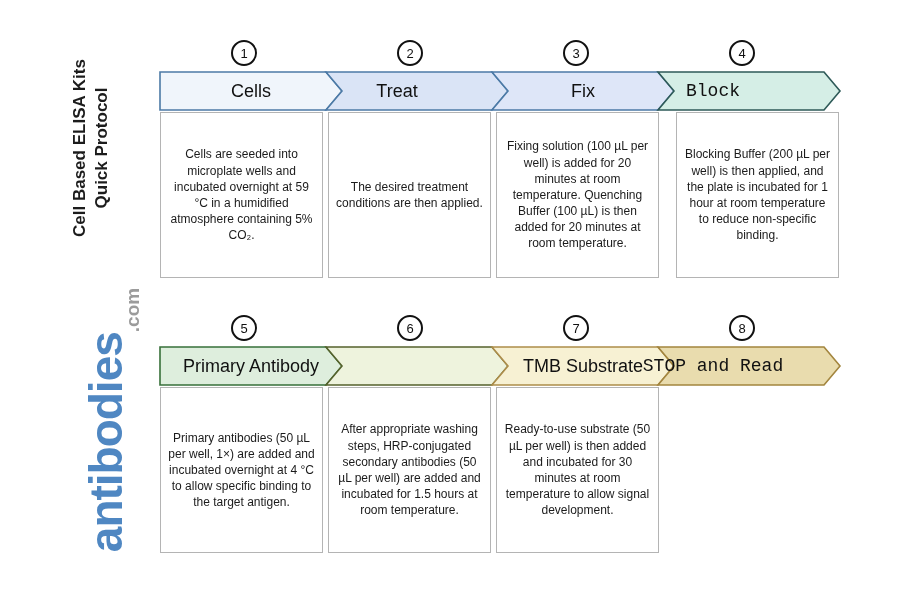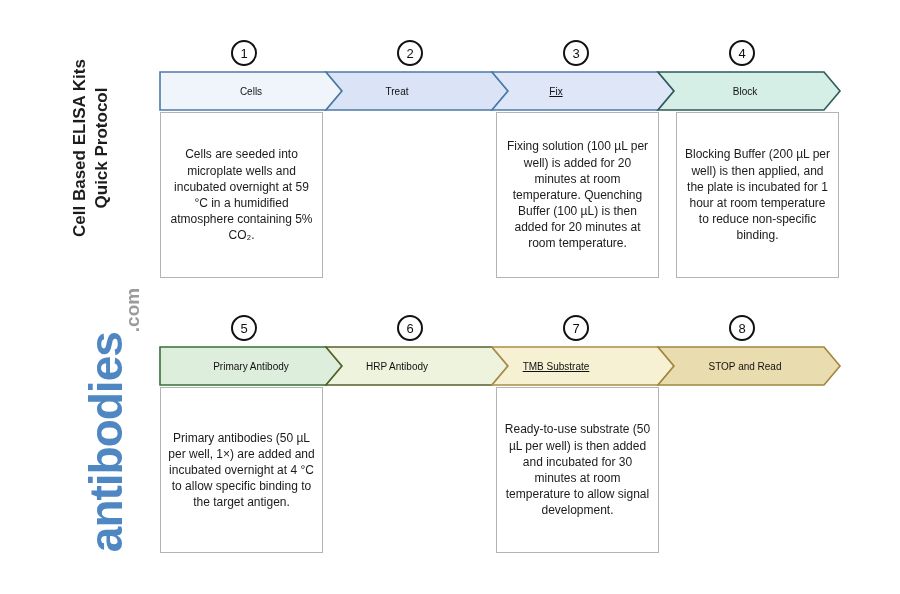--- a/index.html
+++ b/index.html
@@ -22,23 +22,23 @@
     justify-content: center; font-size: 13px; color: #111; }
   .crow0 { top: 40px; } .crow1 { top: 315px; }
   .c0 { left: 231px; } .c1 { left: 397px; } .c2 { left: 563px; } .c3 { left: 729px; }
 
   
   .arrows { position: absolute; left: 0; width: 900px; height: 40px; overflow: visible; }
   .arrows.r0 { top: 71px; } .arrows.r1 { top: 346px; }
 
   
   .alabel { position: absolute; width: 162px; height: 39px; line-height: 39px;
-    text-align: center; font-size: 10px; color: #111; white-space: nowrap; }
+    text-align: center; font-size: 18px; color: #111; white-space: nowrap; }
   .lrow0 { top: 72px; } .lrow1 { top: 347px; }
-  .l0 { left: 170px; } .l1 { left: 316px; } .l2 { left: 475px; text-decoration: underline; } .l3 { left: 664px; }
+  .l0 { left: 170px; } .l1 { left: 316px; } .l2 { left: 502px; } .l3 { left: 632px; font-family: Liberation Mono, monospace; }
 
   
   .desc { position: absolute; width: 163px; height: 166px; background: #fff;
     border: 1.5px solid #b4b4b4; display: flex; align-items: center; justify-content: center;
     text-align: center; font-size: 12px; line-height: 1.35; color: #1b1b1b; padding: 4px 7px; }
   .drow0 { top: 112px; } .drow1 { top: 387px; }
   .d0 { left: 160px; } .d1 { left: 328px; } .d2 { left: 496px; text-align: center; } .d3 { left: 676px; }
 </style>
 </head>
 <body>
@@ -66,36 +66,37 @@
       <polygon points="492,1 658,1 674,20 658,39 492,39 508,20" fill="#dee6f8" stroke="#4c7aa6" stroke-width="1.6" stroke-linejoin="miter"></polygon>
       <polygon points="658,1 824,1 840,20 824,39 658,39 674,20" fill="#d5eee6" stroke="#2e5a58" stroke-width="1.6" stroke-linejoin="miter"></polygon>
     </svg>
 
   <div class="alabel lrow0 l0">Cells</div>
   <div class="alabel lrow0 l1">Treat</div>
   <div class="alabel lrow0 l2">Fix</div>
   <div class="alabel lrow0 l3">Block</div>
 
   <div class="desc drow0 d0">Cells are seeded into microplate wells and incubated overnight at 59 °C in a humidified atmosphere containing 5% CO₂.</div>
+  <div class="desc drow0 d1">The desired treatment conditions are then applied.</div>
   <div class="desc drow0 d2">Fixing solution (100 µL per well) is added for 20 minutes at room temperature. Quenching Buffer (100 µL) is then added for 20 minutes at room temperature.</div>
   <div class="desc drow0 d3">Blocking Buffer (200 µL per well) is then applied, and the plate is incubated for 1 hour at room temperature to reduce non-specific binding.</div>
 
   <div class="circle crow1 c0">5</div>
   <div class="circle crow1 c1">6</div>
   <div class="circle crow1 c2">7</div>
   <div class="circle crow1 c3">8</div>
 
   <svg class="arrows r1" viewBox="0 0 900 40">
       <polygon points="160,1 326,1 342,20 326,39 160,39" fill="#deeedd" stroke="#37703a" stroke-width="1.6" stroke-linejoin="miter"></polygon>
       <polygon points="326,1 492,1 508,20 492,39 326,39 342,20" fill="#eef3dd" stroke="#55622c" stroke-width="1.6" stroke-linejoin="miter"></polygon>
       <polygon points="492,1 658,1 674,20 658,39 492,39 508,20" fill="#f7f1d3" stroke="#ad8d4a" stroke-width="1.6" stroke-linejoin="miter"></polygon>
       <polygon points="658,1 824,1 840,20 824,39 658,39 674,20" fill="#e9dcae" stroke="#a3853e" stroke-width="1.6" stroke-linejoin="miter"></polygon>
     </svg>
 
   <div class="alabel lrow1 l0">Primary Antibody</div>
-  <div class="alabel lrow1 l1">HRP Antibody</div>
   <div class="alabel lrow1 l2">TMB Substrate</div>
   <div class="alabel lrow1 l3">STOP and Read</div>
 
   <div class="desc drow1 d0">Primary antibodies (50 µL per well, 1×) are added and incubated overnight at 4 °C to allow specific binding to the target antigen.</div>
+  <div class="desc drow1 d1">After appropriate washing steps, HRP-conjugated secondary antibodies (50 µL per well) are added and incubated for 1.5 hours at room temperature.</div>
   <div class="desc drow1 d2">Ready-to-use substrate (50 µL per well) is then added and incubated for 30 minutes at room temperature to allow signal development.</div>
 
 </div>
 
 </body></html>

